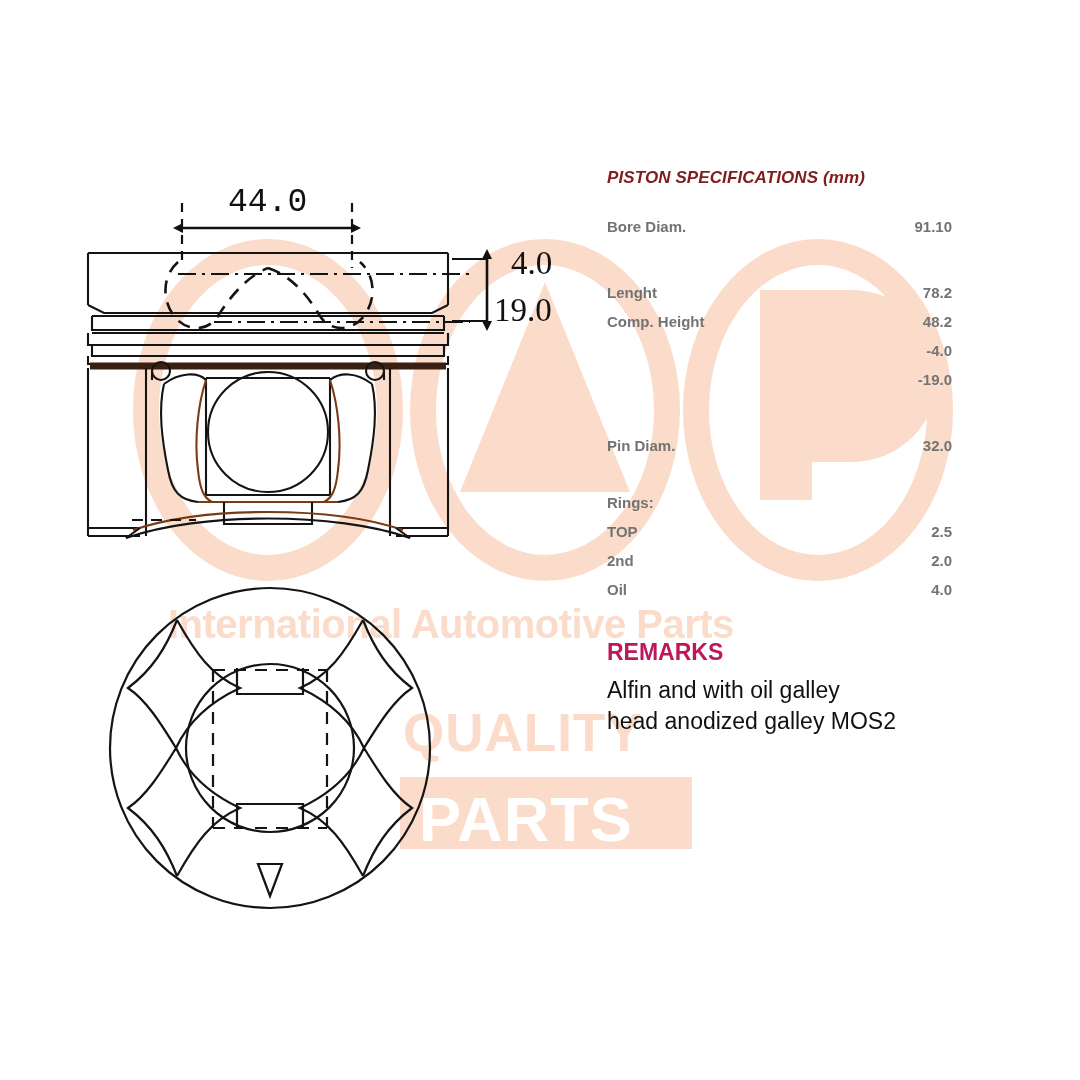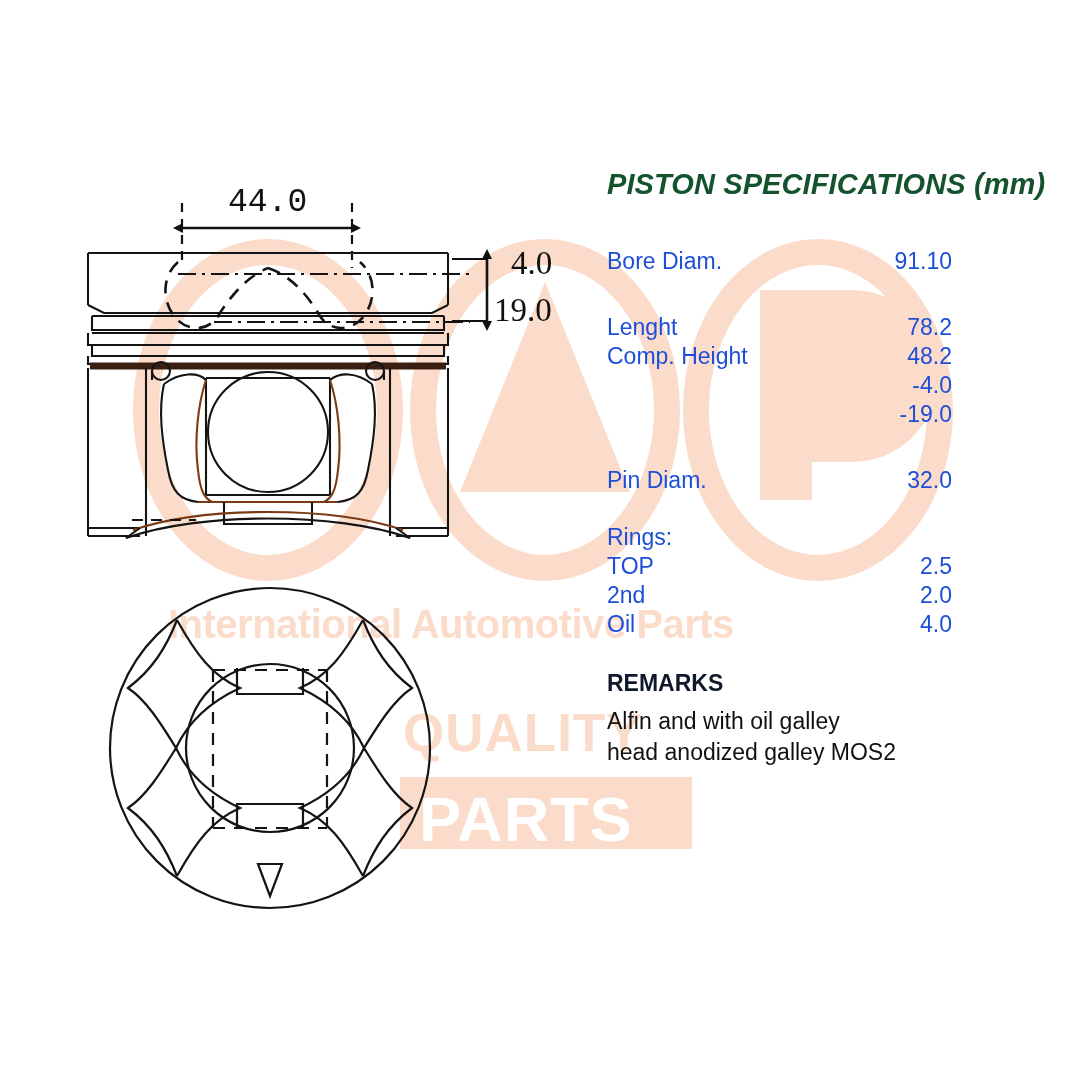--- a/index.html
+++ b/index.html
@@ -102,47 +102,47 @@
     position: absolute;
     left: 607px;
     top: 168px;
     width: 345px;
     z-index: 3;
   }
   #spec-title {
     font-family: "Liberation Sans", sans-serif;
     font-weight: 700;
     font-style: italic;
-    font-size: 29px;
-    color: #14532d;
-    white-space: nowrap;
-    margin-bottom: 49px;
+    font-size: 17px;
+    color: #7f1d1d;
+    white-space: nowrap;
+    margin-bottom: 31px;
     letter-spacing: 0.1px;
   }
   .spec-row {
     display: flex;
     justify-content: space-between;
     align-items: baseline;
     font-family: "Liberation Sans", sans-serif;
-    font-weight: 400;
-    font-size: 23px;
-    color: #1d4ed8;
+    font-weight: 700;
+    font-size: 15px;
+    color: #737373;
     line-height: 1.0;
     height: 29px;
   }
   .spec-row .lbl { white-space: nowrap; }
   .spec-row .val { white-space: nowrap; }
   .gap-md { height: 28px; }
   .gap-lg { height: 37px; }
 
   #remarks-title {
     font-family: "Liberation Sans", sans-serif;
     font-weight: 700;
     font-size: 23px;
-    color: #0f172a;
+    color: #be185d;
     margin-bottom: 9px;
   }
   .remark-line {
     font-family: "Liberation Sans", sans-serif;
     font-weight: 400;
     font-size: 23px;
     color: #111111;
     line-height: 1.33;
     white-space: nowrap;
   }

